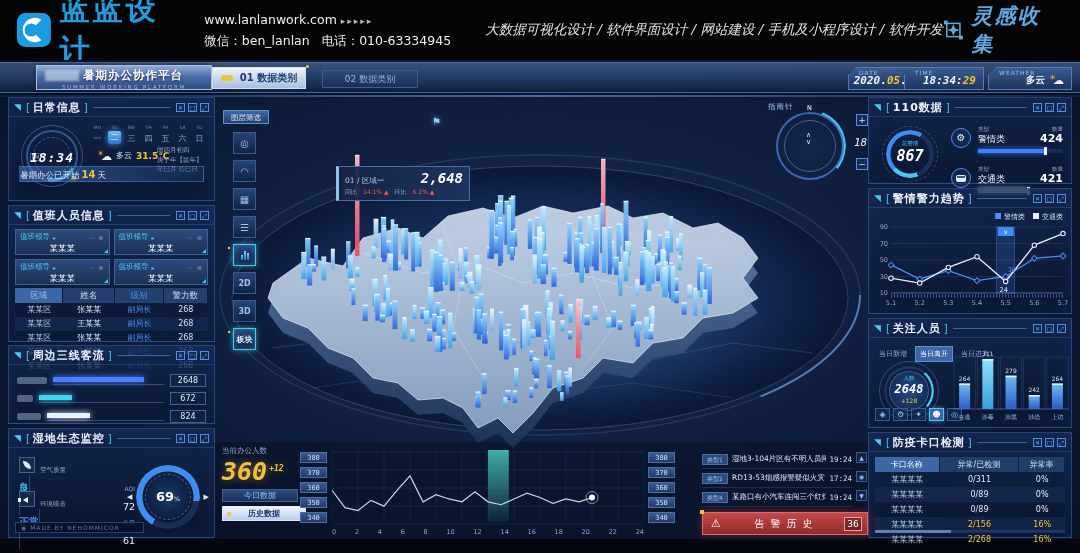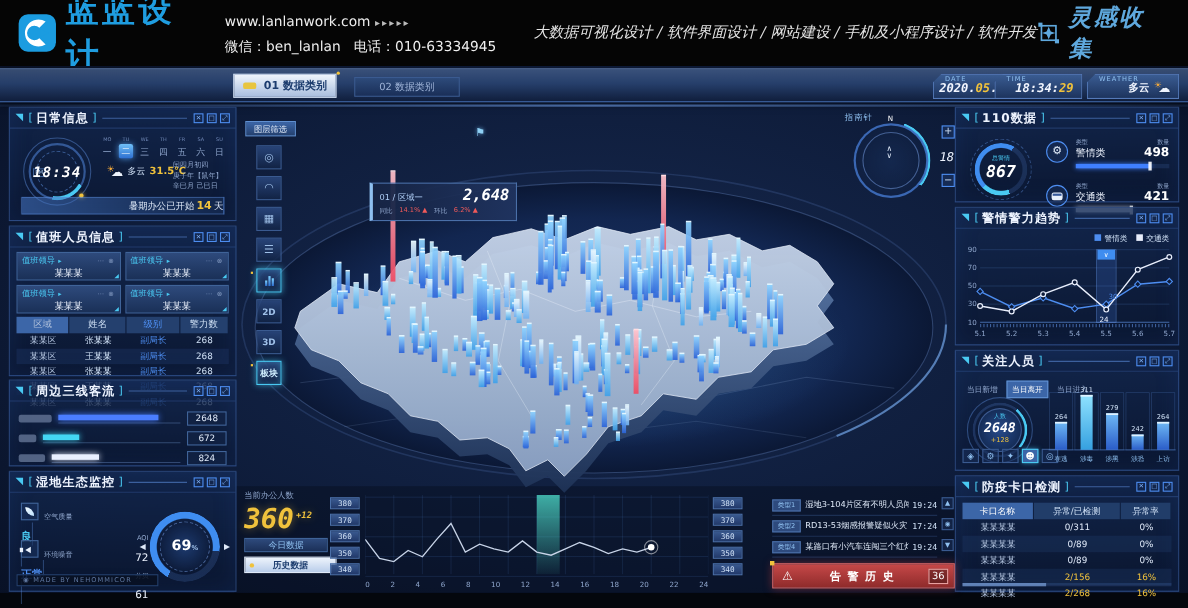--- a/index.html
+++ b/index.html
@@ -66,21 +66,21 @@
 #clock .dotY{position:absolute;right:6px;bottom:6px;width:4px;height:4px;border-radius:50%;background:#f0c23c;box-shadow:0 0 4px #f0c23c}
 #week{position:absolute;left:82px;top:26px;right:8px;display:flex;justify-content:space-between}
 .wd{width:13px;text-align:center}
 .wd .en{display:block;font-size:5px;color:#6f87b5;transform:scale(.9)}
 .wd .cn{display:block;font-size:8px;color:#8fa6cc;margin-top:3px}
 .wd.on .cn{margin-top:1px;color:#fff;background:linear-gradient(180deg,#6fc0f8,#2e6fd0);border-radius:2px;box-shadow:0 0 6px rgba(90,170,250,.8);padding:1px 0}
 #wline{position:absolute;left:84px;top:52px;display:flex;align-items:center}
 #wline .cond{color:#cfe0f5;font-size:8px;margin-left:4px}
 #wline .temp{color:#f0c23c;font-size:9px;font-weight:bold;margin-left:4px}
 #lunar{position:absolute;left:148px;top:48px;font-size:6.5px;color:#8fa6cc;line-height:9.5px;white-space:nowrap}
-#notice{position:absolute;left:10px;right:10px;bottom:5px;height:16px;line-height:15px;text-align:right;
+#notice{position:absolute;left:10px;right:10px;bottom:18px;height:16px;line-height:15px;text-align:left;
 background:linear-gradient(90deg,rgba(70,120,200,.55),rgba(30,60,110,.35));border:1px solid rgba(95,145,225,.4);
 color:#dfe9f8;font-size:8.5px}
 #notice b{color:#f0c23c;font-size:10px;margin:0 2px}
 
 #dcards{position:absolute;left:6px;top:23px;right:6px;display:grid;grid-template-columns:1fr 1fr;gap:4px}
 .dcard{height:26px;background:linear-gradient(180deg,#2e4a7c,#1a3057);border:1px solid #3f6398;padding:2px 4px;position:relative}
 .dcard .r1{display:flex;align-items:center;font-size:7.5px;color:#49c9f2}
 .dcard .r1 .ar{margin-left:3px;font-size:6px}
 .dcard .r1 .mr{margin-left:auto;color:#7f96bd;font-size:6px;letter-spacing:1px}
 .dcard .nm{text-align:center;color:#eef4ff;font-size:8.5px;margin-top:1px}
@@ -217,21 +217,21 @@
 .arow{display:flex;align-items:center;height:19px;border-bottom:1px solid rgba(90,140,220,.22)}
 .atag{min-width:26px;height:11px;background:#2e4a7d;border:1px solid #4a6fa8;color:#8fc0f0;font-size:6px;text-align:center;line-height:10px;margin-right:4px}
 .atext{flex:1;color:#dfe9f8;font-size:7.5px;white-space:nowrap;overflow:hidden}
 .atime{color:#cfe0f5;font-size:7.5px;margin-left:3px;font-family:"DejaVu Sans Mono","Liberation Mono",monospace}
 #actrl{position:absolute;left:856px;top:392px;width:12px;display:flex;flex-direction:column;gap:8px;z-index:4}
 #actrl span{width:11px;height:11px;border:1px solid #3a5a90;color:#8fc0f0;font-size:6px;text-align:center;line-height:10px;background:rgba(25,50,95,.5)}
 #abanner{position:absolute;left:702px;top:452px;width:166px;height:23px;z-index:4;display:flex;align-items:center;
 background:linear-gradient(180deg,#c64848,#8f2b2b);border:1px solid #e06868;box-shadow:0 0 8px rgba(200,60,60,.5)}
 #abanner::before{content:"";position:absolute;left:-3px;top:-3px;width:4px;height:4px;background:#f0c23c}
 #abanner .tri{color:#fff;font-size:11px;margin:0 8px}
-#abanner .txt{flex:1;text-align:center;color:#fff;font-weight:bold;font-size:10px;letter-spacing:6px}
+#abanner .txt{flex:1;text-align:center;color:#fff;font-weight:normal;font-size:10px;letter-spacing:6px}
 #abanner .cnt{width:18px;height:14px;margin-right:5px;background:rgba(0,0,0,.3);border:1px solid #e8a0a0;color:#fff;font-size:9px;text-align:center;line-height:13px}
 
 #mapsvg{position:absolute;left:213px;top:28px;z-index:1}
 
 svg text{font-family:"DejaVu Sans","Liberation Sans",sans-serif}
 .legend{position:absolute;right:8px;top:23px;display:flex;gap:8px;font-size:7px;color:#cfe0f5;align-items:center}
 .legend i{display:inline-block;width:6px;height:6px;margin-right:3px}
 </style>
 </head>
 <body>
@@ -830,20 +830,27 @@
           <rect x="290.4053331464529" y="309.3048097455874" width="4.208809204865247" height="1.4" fill="#e2f6ff"></rect>
           <rect x="262.2141897659749" y="309.4215508699417" width="5.497211801819503" height="9.2984570376575" fill="url(#gBlue)" opacity="0.92"></rect>
           <rect x="262.2141897659749" y="308.2215508699417" width="5.497211801819503" height="1.4" fill="#e2f6ff"></rect>
           <rect x="262.8246137108654" y="304.62686301395297" width="4.481143509037793" height="15.05157932266593" fill="url(#gBlue)" opacity="0.92"></rect>
           <rect x="262.8246137108654" y="303.426863013953" width="4.481143509037793" height="1.4" fill="#e2f6ff"></rect>
         </g>
     </svg>
 
     <div id="hband"></div>
     <div id="hband2"></div>
+    <div id="titleplate">
+      <div class="tt">
+          <span class="redact"></span>
+        <span>暑期办公协作平台</span>
+        </div>
+      <div class="sub">SUMMER WORKING PLATFORM</div>
+    </div>
     <div id="tab1" class="tab">
       <span class="pill"></span>
       <span>01 数据类别</span>
       </div>
     <div id="tab2" class="tab">
         <span>02 数据类别</span>
       </div>
     <div class="iplate" style="left:848px;width:80px">
       <span class="lab">DATE</span>
       <span class="val"><span>2020.</span><span class="yel">05</span><span>.26</span></span>
@@ -1153,21 +1160,21 @@
         <span class="arc"></span>
         <span class="lab">总警情</span>
         <span class="val">867</span>
       </div>
       <div id="items110">
           <div class="item110" style="top: 28px;">
             <span class="ico">⚙</span>
             <span class="tl">类型</span>
             <span class="nm">警情类</span>
             <span class="cl">数量</span>
-            <span class="cv">498</span>
+            <span class="cv">424</span>
             <span class="bar">
               <i style="width: 80%; background: rgb(63, 127, 255); box-shadow: rgb(63, 127, 255) 0px 0px 5px;"></i>
             </span>
           </div>
           <div class="item110" style="top: 68px;">
             <span class="ico">
               <span class="bus"></span>
             </span>
             <span class="tl">类型</span>
             <span class="nm">交通类</span>

